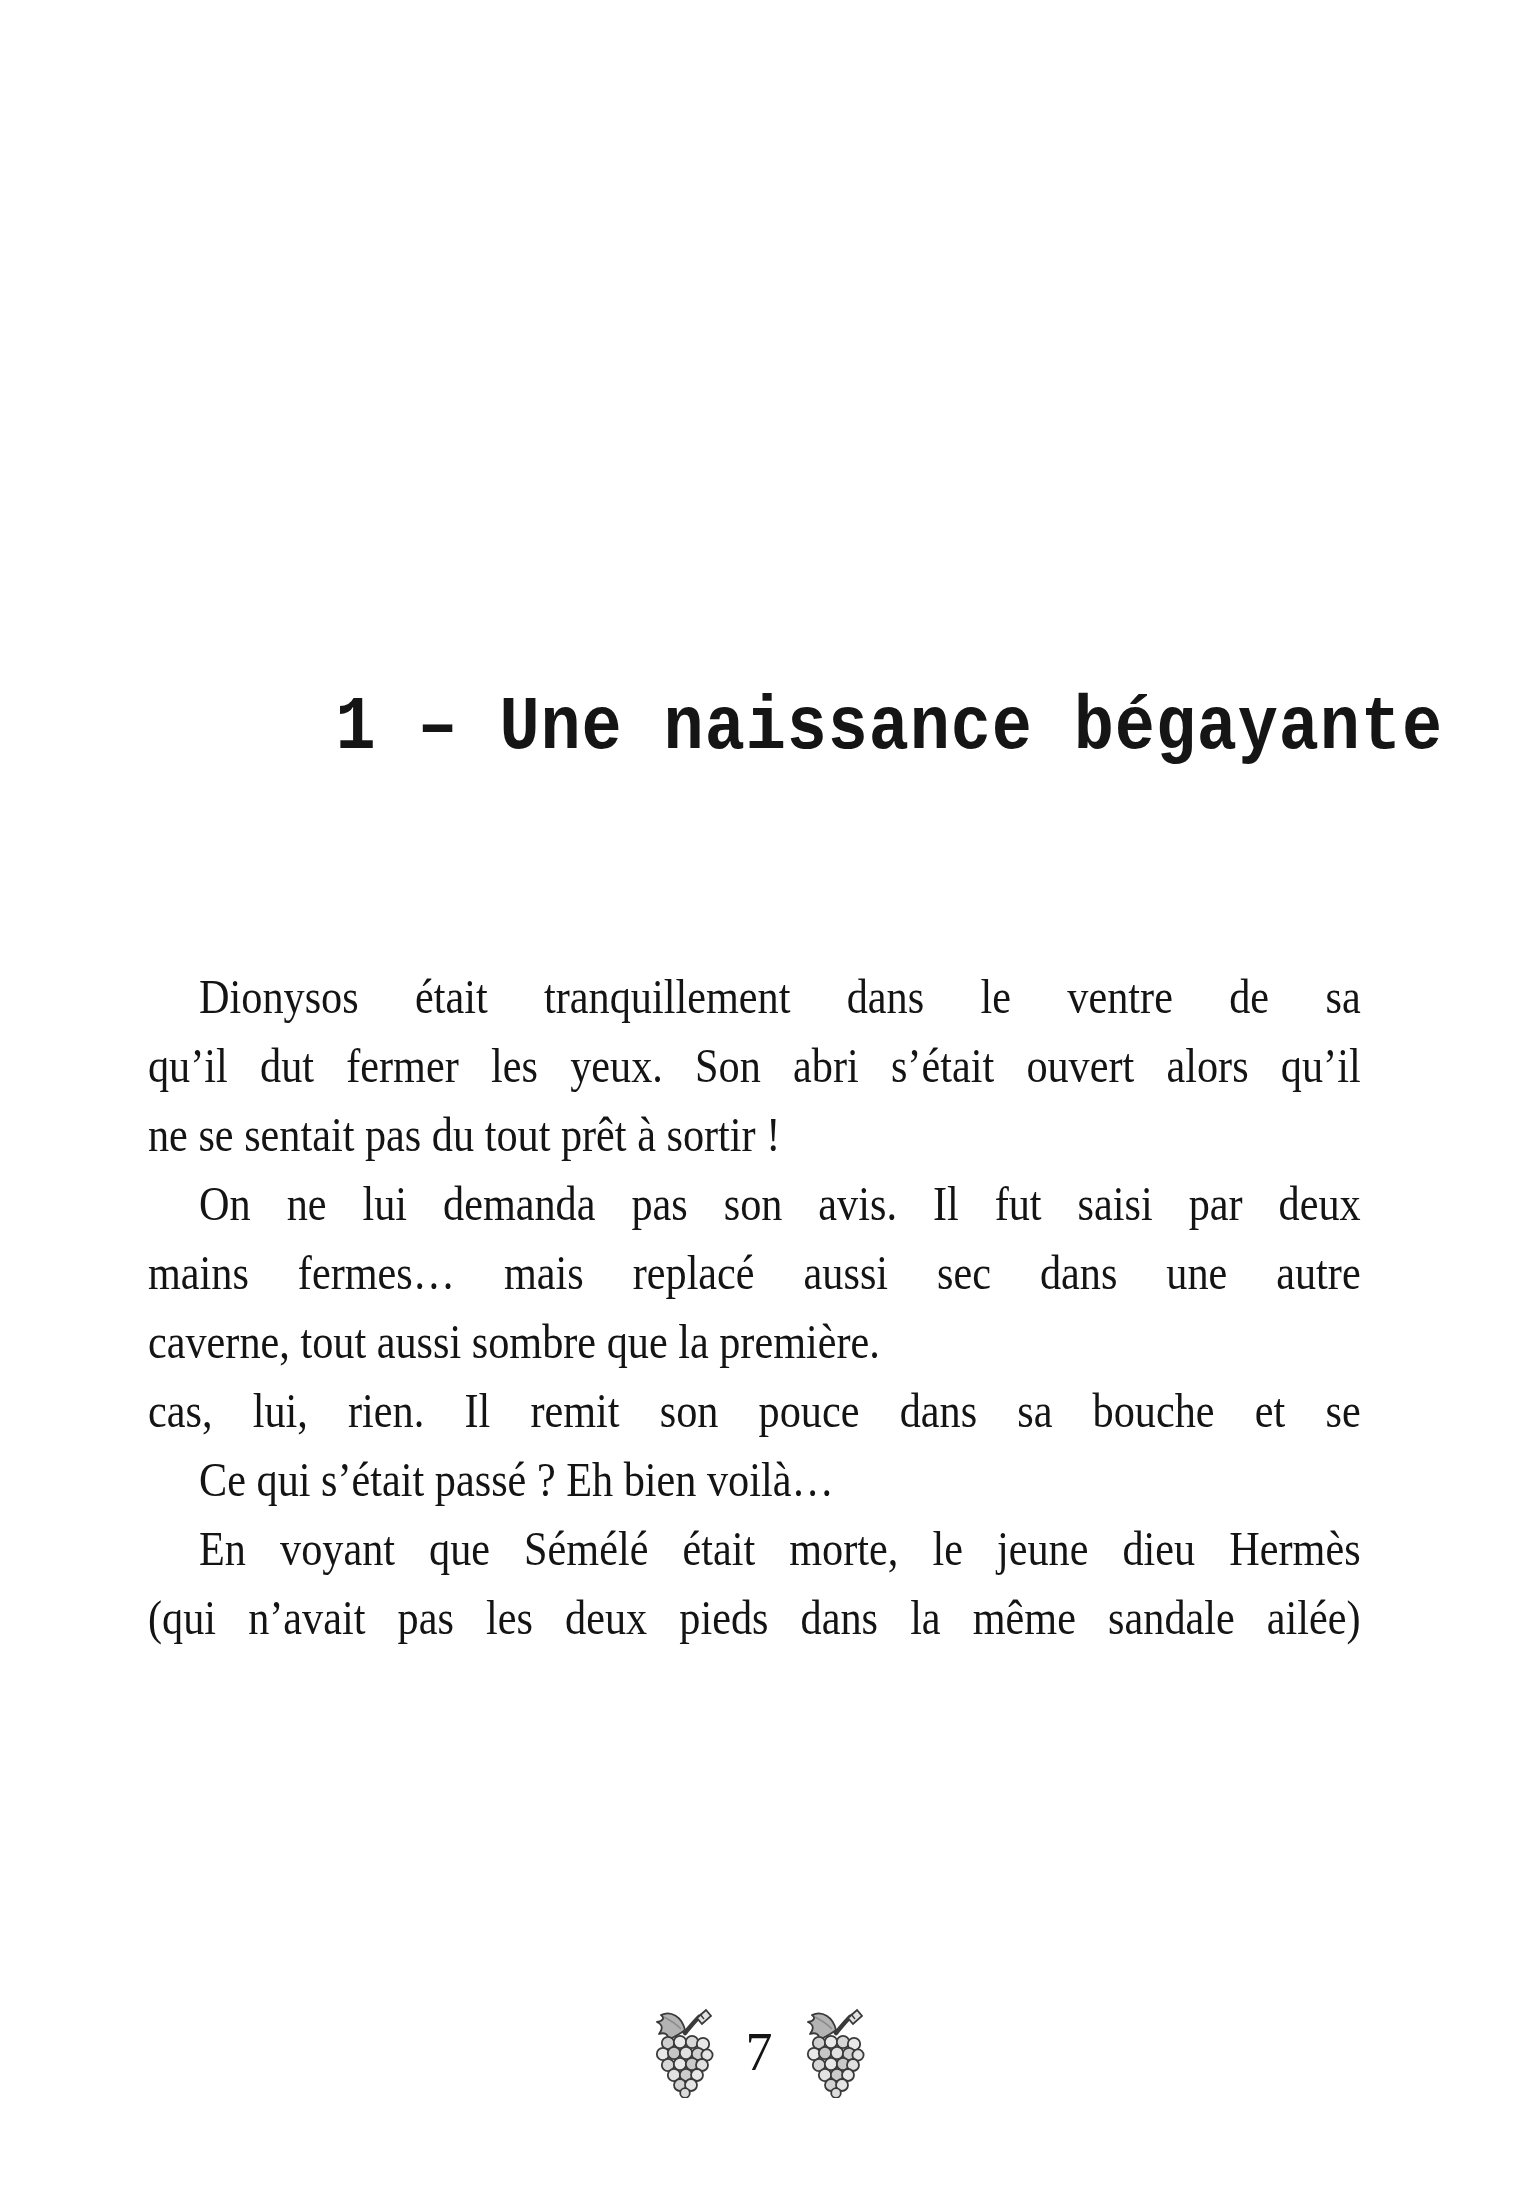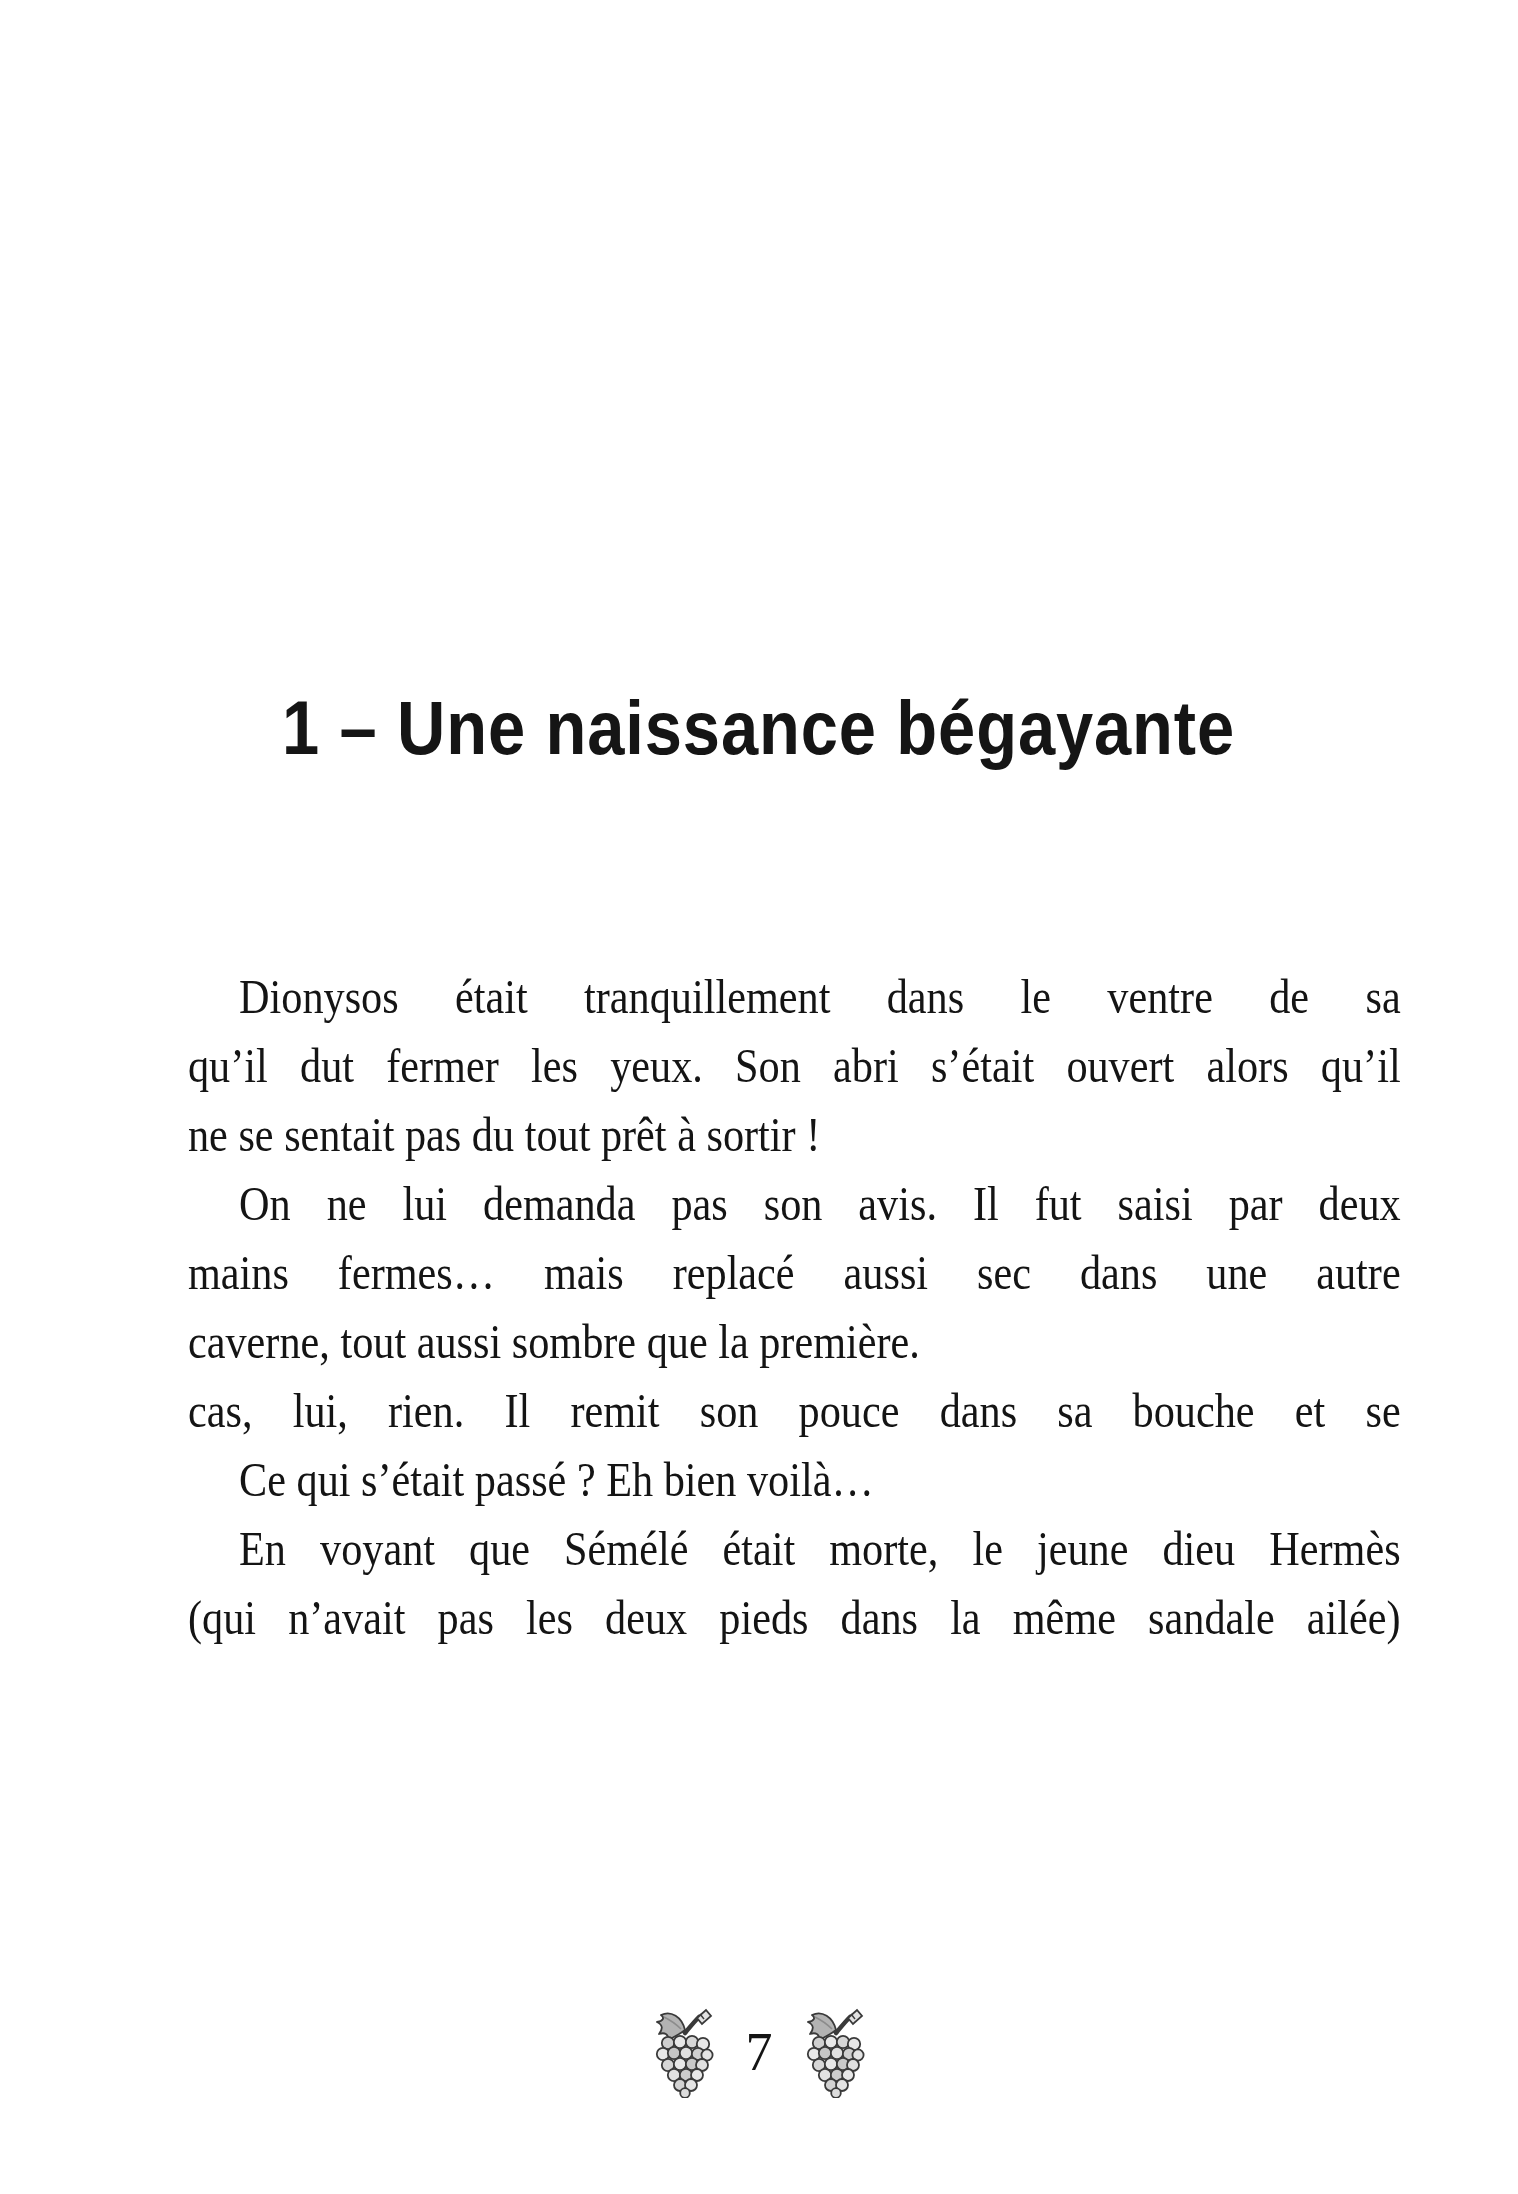--- a/index.html
+++ b/index.html
@@ -17,22 +17,22 @@
     color: #171717;
   }
 
   
   .chapter-title {
     position: absolute;
     top: 676px;
     left: 0;
     width: 1518px;
     margin: 0;
-    text-align: center;
-    font-family: Liberation Sans, sans-serif;
+    text-align: right;
+    font-family: Liberation Mono, monospace;
     font-weight: 700;
     font-size: 76px;
     line-height: 104px;
     letter-spacing: 1px;
     color: #151515;
   }
   .chapter-title .squeeze {
     display: inline-block;
     transform: scaleX(0.88);
     transform-origin: 50% 50%;
@@ -45,21 +45,20 @@
     left: 148px;
     top: 962px;
     width: 1212px;
   }
   .bodyline {
     height: 69px;
     line-height: 69px;
     font-family: "Liberation Serif", serif;
     font-size: 48px;
     color: #141414;
-    margin-left: 40px;
   }
   .bodyline-inner {
     display: block;
     width: 1378px;               
     transform: scaleX(0.88);     
     transform-origin: 0 50%;
     text-align: justify;
     text-align-last: justify;
     white-space: nowrap;
   }

